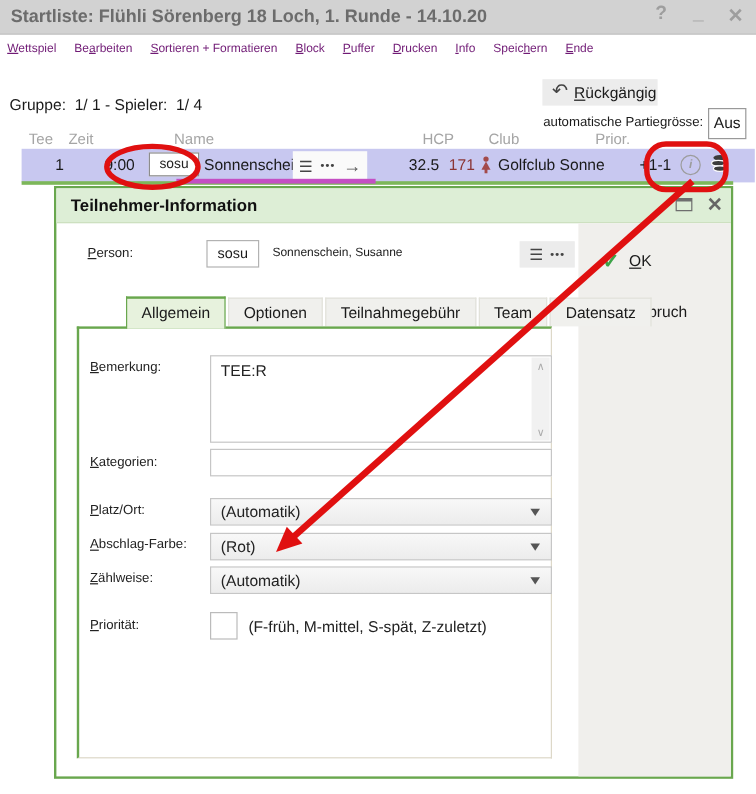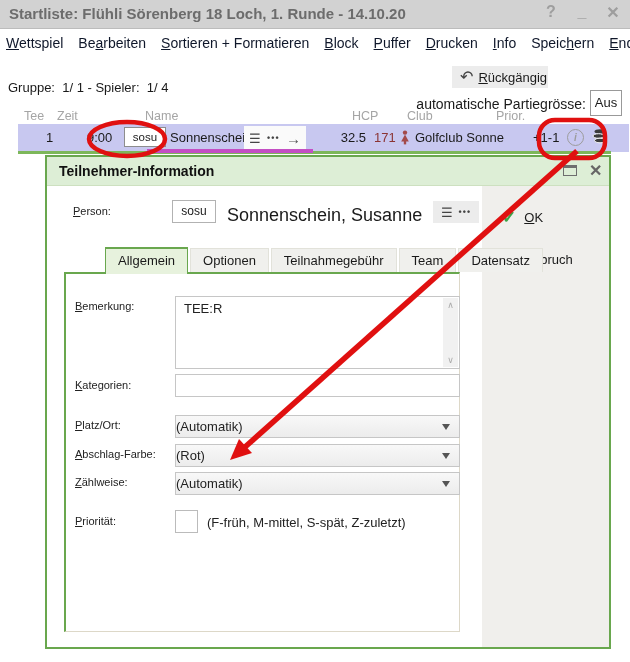--- a/index.html
+++ b/index.html
@@ -8,29 +8,29 @@
   .abs{position:absolute;}
   .u{text-decoration:underline;}
 
   
   .titlebar{left:0;top:0;width:630px;height:28px;background:#d2d2d2;border-bottom:1px solid #bcbcbc;}
   .title-text{left:9px;top:5px;font-size:15px;font-weight:bold;color:#6c6c6c;white-space:pre;}
   .win-btn{top:3px;font-size:16px;font-weight:bold;color:#9e9e9e;width:22px;text-align:center;cursor:default;}
 
   
   .menubar{left:0;top:29px;width:630px;height:26px;background:#fff;display:flex;gap:15px;
-    padding:6px 0 0 6px;box-sizing:border-box;font-size:14px;color:#0f172a;}
+    padding:6px 0 0 6px;box-sizing:border-box;font-size:10px;color:#701a75;}
   .menu-item{white-space:pre;}
 
   
   .group-info{left:8px;top:80px;font-size:13px;white-space:pre;}
   .undo-btn{left:452px;top:66px;width:96px;height:22px;background:#ececec;display:flex;align-items:center;
     gap:5px;padding-left:8px;box-sizing:border-box;font-size:13px;}
   .undo-glyph{font-size:16px;color:#444;line-height:14px;}
-  .partie-label{left:390px;top:96px;width:196px;text-align:right;font-size:14px;}
+  .partie-label{left:390px;top:96px;width:196px;text-align:right;font-size:11px;}
   .aus-btn{left:590px;top:90px;width:32px;height:26px;background:#fff;border:1px solid #999;
     box-sizing:border-box;text-align:center;line-height:24px;font-size:13px;}
 
   
   .hdr{top:109px;font-size:12.5px;color:#a5a5a5;}
 
   
   .player-row{left:18px;top:124px;width:611px;height:28px;background:#c8c8f0;font-size:13px;}
   .row-cell{top:6px;}
   .sukz-box{left:106px;top:3px;width:42px;height:20px;background:#fff;border:1px solid #8d8d8d;
@@ -55,41 +55,41 @@
   .dlg-restore{left:516px;top:8px;width:14px;height:11px;border:1px solid #6e6e6e;border-top:3px solid #6e6e6e;box-sizing:border-box;}
   .dlg-close{left:542px;top:4px;font-size:16px;font-weight:bold;color:#666;}
   .right-panel{left:435px;top:29px;width:127px;height:461px;background:#f0efec;}
   .panel-btn{display:flex;align-items:center;gap:8px;font-size:13px;}
   .check-glyph{color:#3da348;font-size:17px;font-weight:bold;}
   .cross-glyph{color:#c53030;font-size:17px;font-weight:bold;}
 
   .dlg-label{font-size:11px;color:#222;white-space:pre;}
   .person-code{left:125px;top:43px;width:44px;height:23px;border:1px solid #b2b2b2;background:#fff;
     box-sizing:border-box;text-align:center;font-size:12px;line-height:21px;}
-  .person-name{left:180px;top:48px;font-size:18px;}
+  .person-name{left:180px;top:48px;font-size:10px;}
   .person-icon-box{left:386px;top:44px;width:46px;height:22px;background:#ececec;display:flex;
     align-items:center;justify-content:center;gap:6px;color:#444;}
 
   
   .tabs{left:17px;top:89px;display:flex;align-items:flex-end;height:26px;}
   .tab{font-size:13px;padding:4px 12px 4px 12px;background:#f0f0ed;border:1px solid #e2e2da;border-bottom:none;margin-right:2px;}
   .tab.active{background:#e7f2dd;border:1px solid #69a74e;border-top:2px solid #69a74e;border-bottom:none;
     position:relative;z-index:3;padding-bottom:6px;margin-bottom:-2px;margin-left:41px;}
   .tab-panel{left:17px;top:115px;width:396px;height:360px;background:#fff;border-top:2px solid #69a74e;
     border-left:2px solid #69a74e;border-right:1px solid #ddd8c8;border-bottom:1px solid #ddd8c8;box-sizing:border-box;}
 
   
   .field-input{border:1px solid #c6c6c6;background:#fff;box-sizing:border-box;font-size:13px;
     font-family:"Liberation Sans",sans-serif;color:#222;}
   .bemerkung-area{left:128px;top:139px;width:285px;height:73px;padding:4px 20px 4px 8px;}
   .scroll-strip{left:396px;top:141px;width:15px;height:69px;background:#f1f1f1;display:flex;
     flex-direction:column;justify-content:space-between;align-items:center;color:#ababab;font-size:9px;padding:2px 0;box-sizing:border-box;}
   .kategorien-input{left:128px;top:217px;width:285px;height:23px;line-height:21px;padding:0 8px;}
   .select{left:128px;width:285px;height:23px;background:linear-gradient(#f8f8f8,#ececec);
-    border:1px solid #c6c6c6;box-sizing:border-box;font-size:13px;line-height:21px;padding-left:0;color:#222;}
+    border:1px solid #c6c6c6;box-sizing:border-box;font-size:13px;line-height:21px;padding-left:8px;color:#222;}
   .select-arrow{position:absolute;right:9px;top:8px;width:0;height:0;border-left:4.5px solid transparent;
     border-right:4.5px solid transparent;border-top:6px solid #555;}
   .checkbox{left:128px;top:353px;width:23px;height:23px;background:#fff;border:1px solid #bbb;box-sizing:border-box;}
   .prio-hint{left:160px;top:358px;font-size:13px;color:#222;}
 
   
   #annotations{left:0;top:0;z-index:50;pointer-events:none;}
 </style>
 </head>
 <body>

